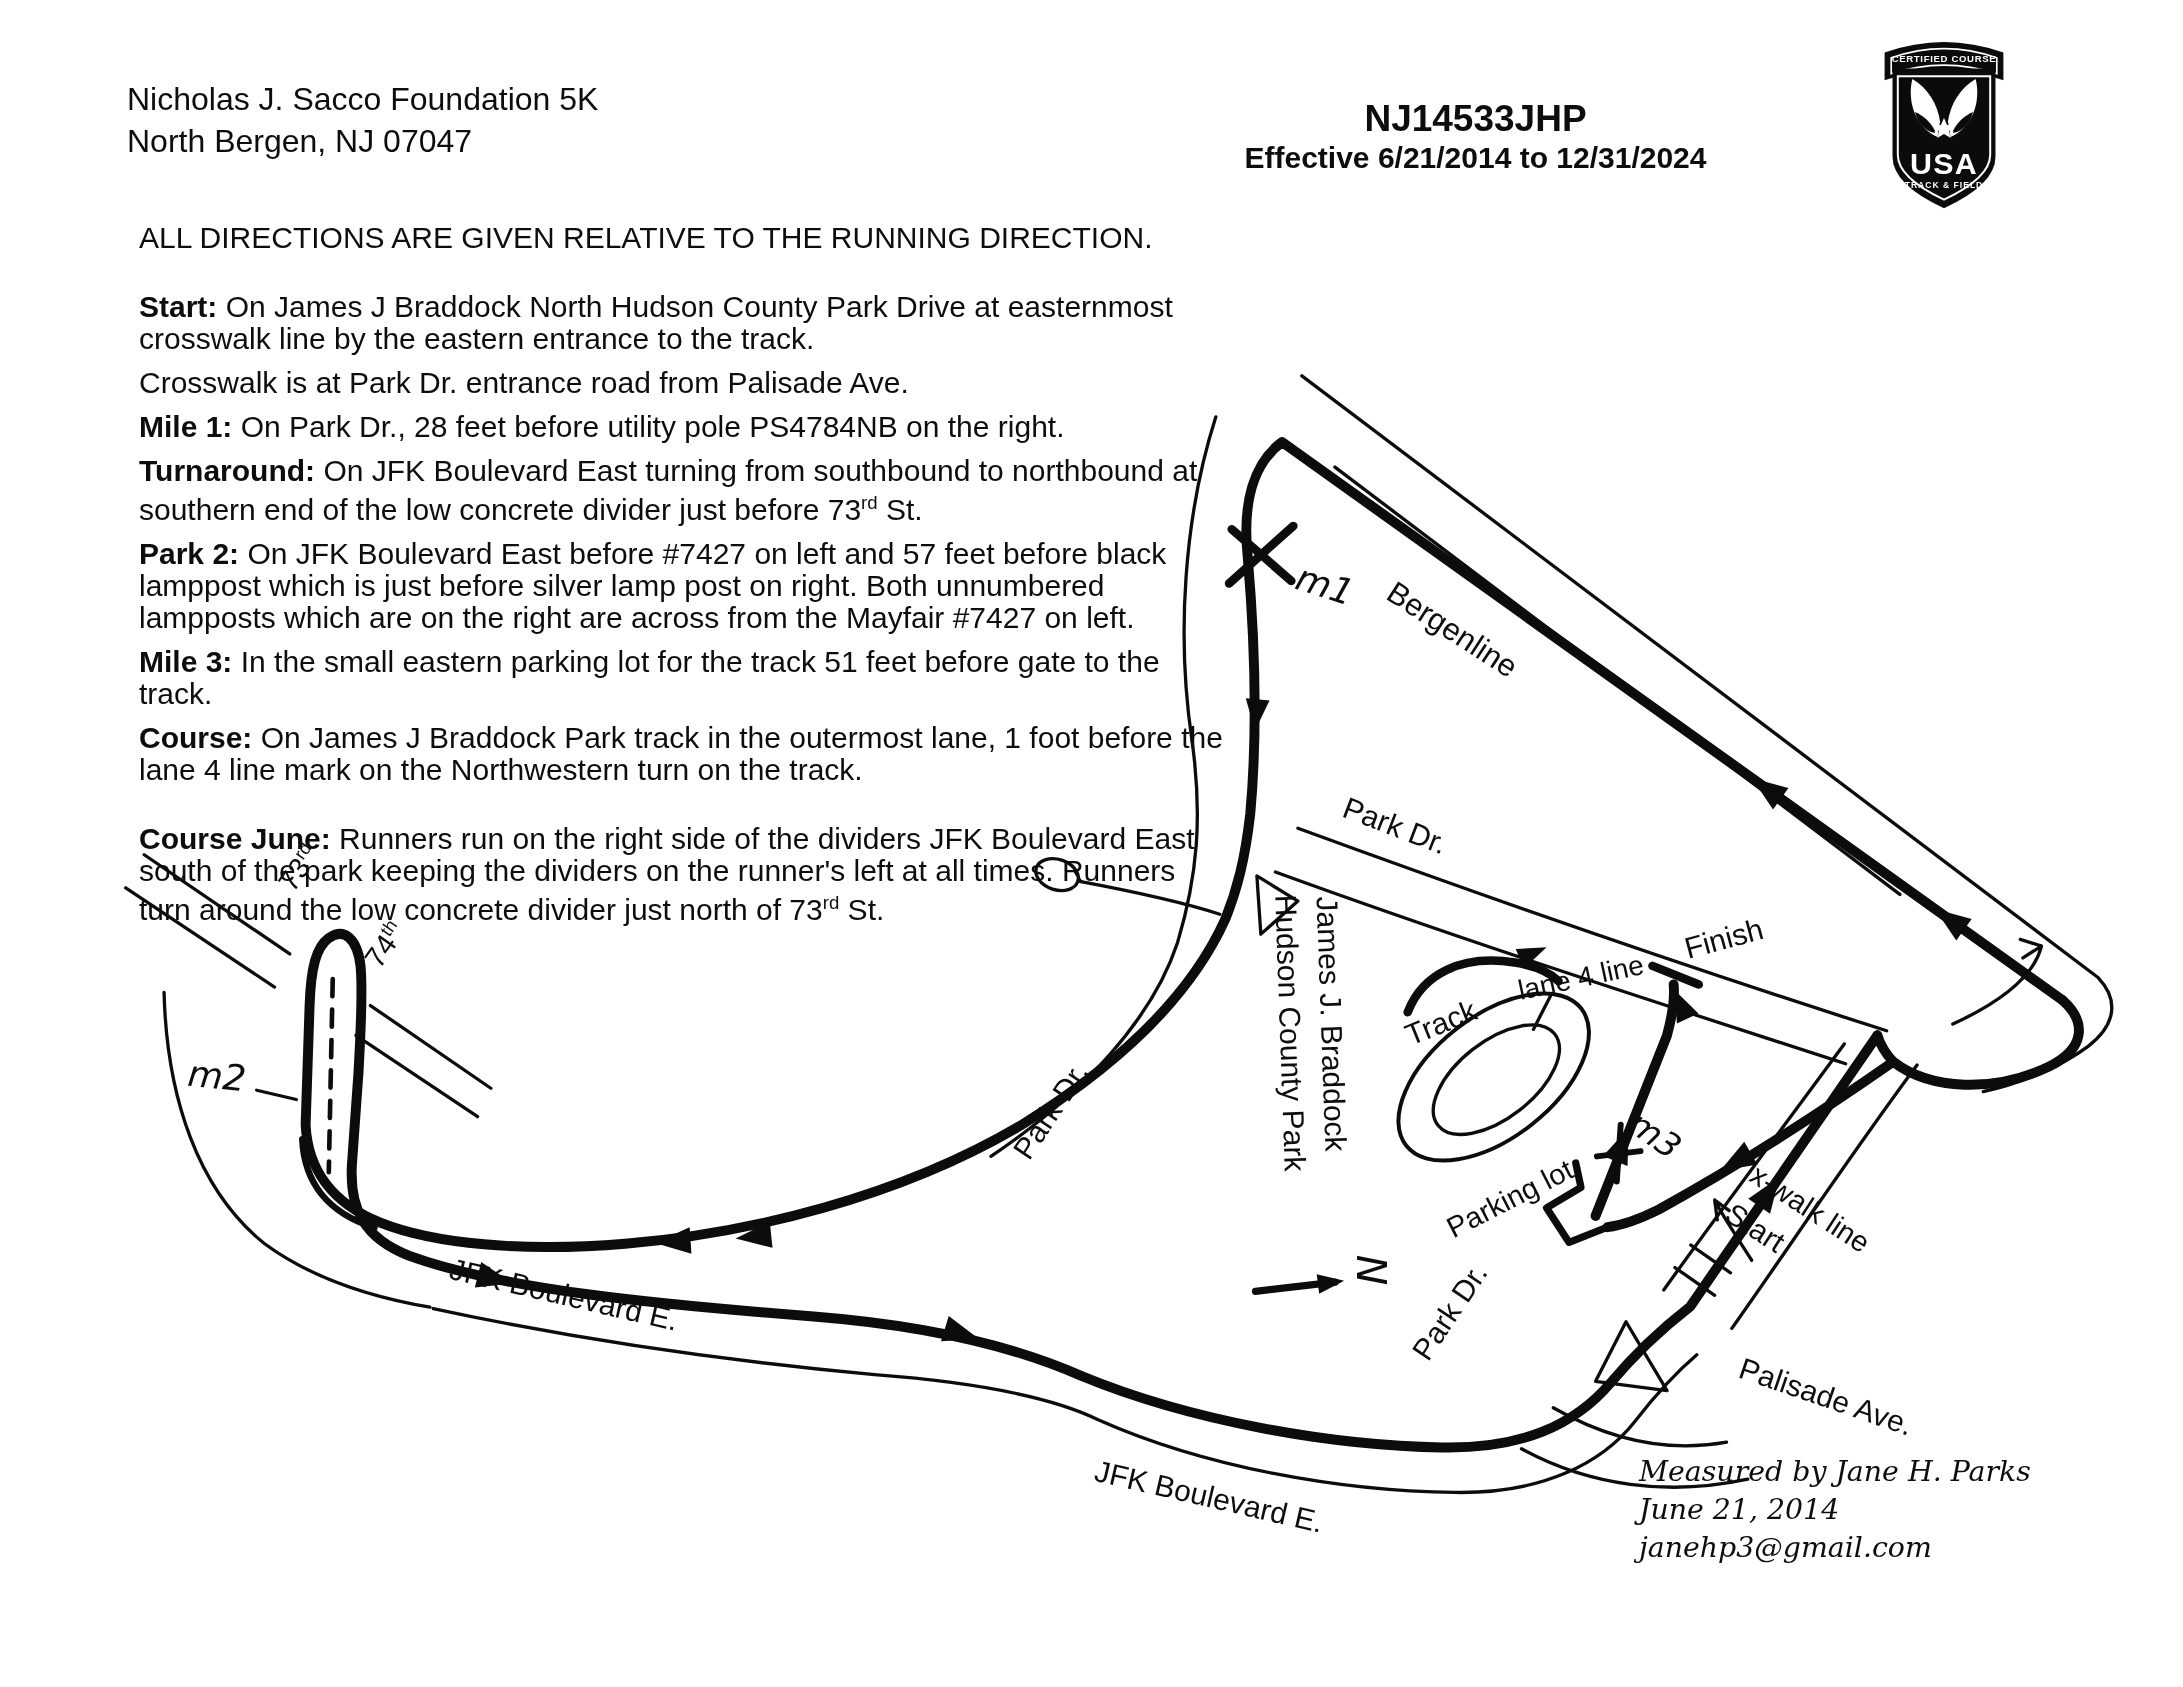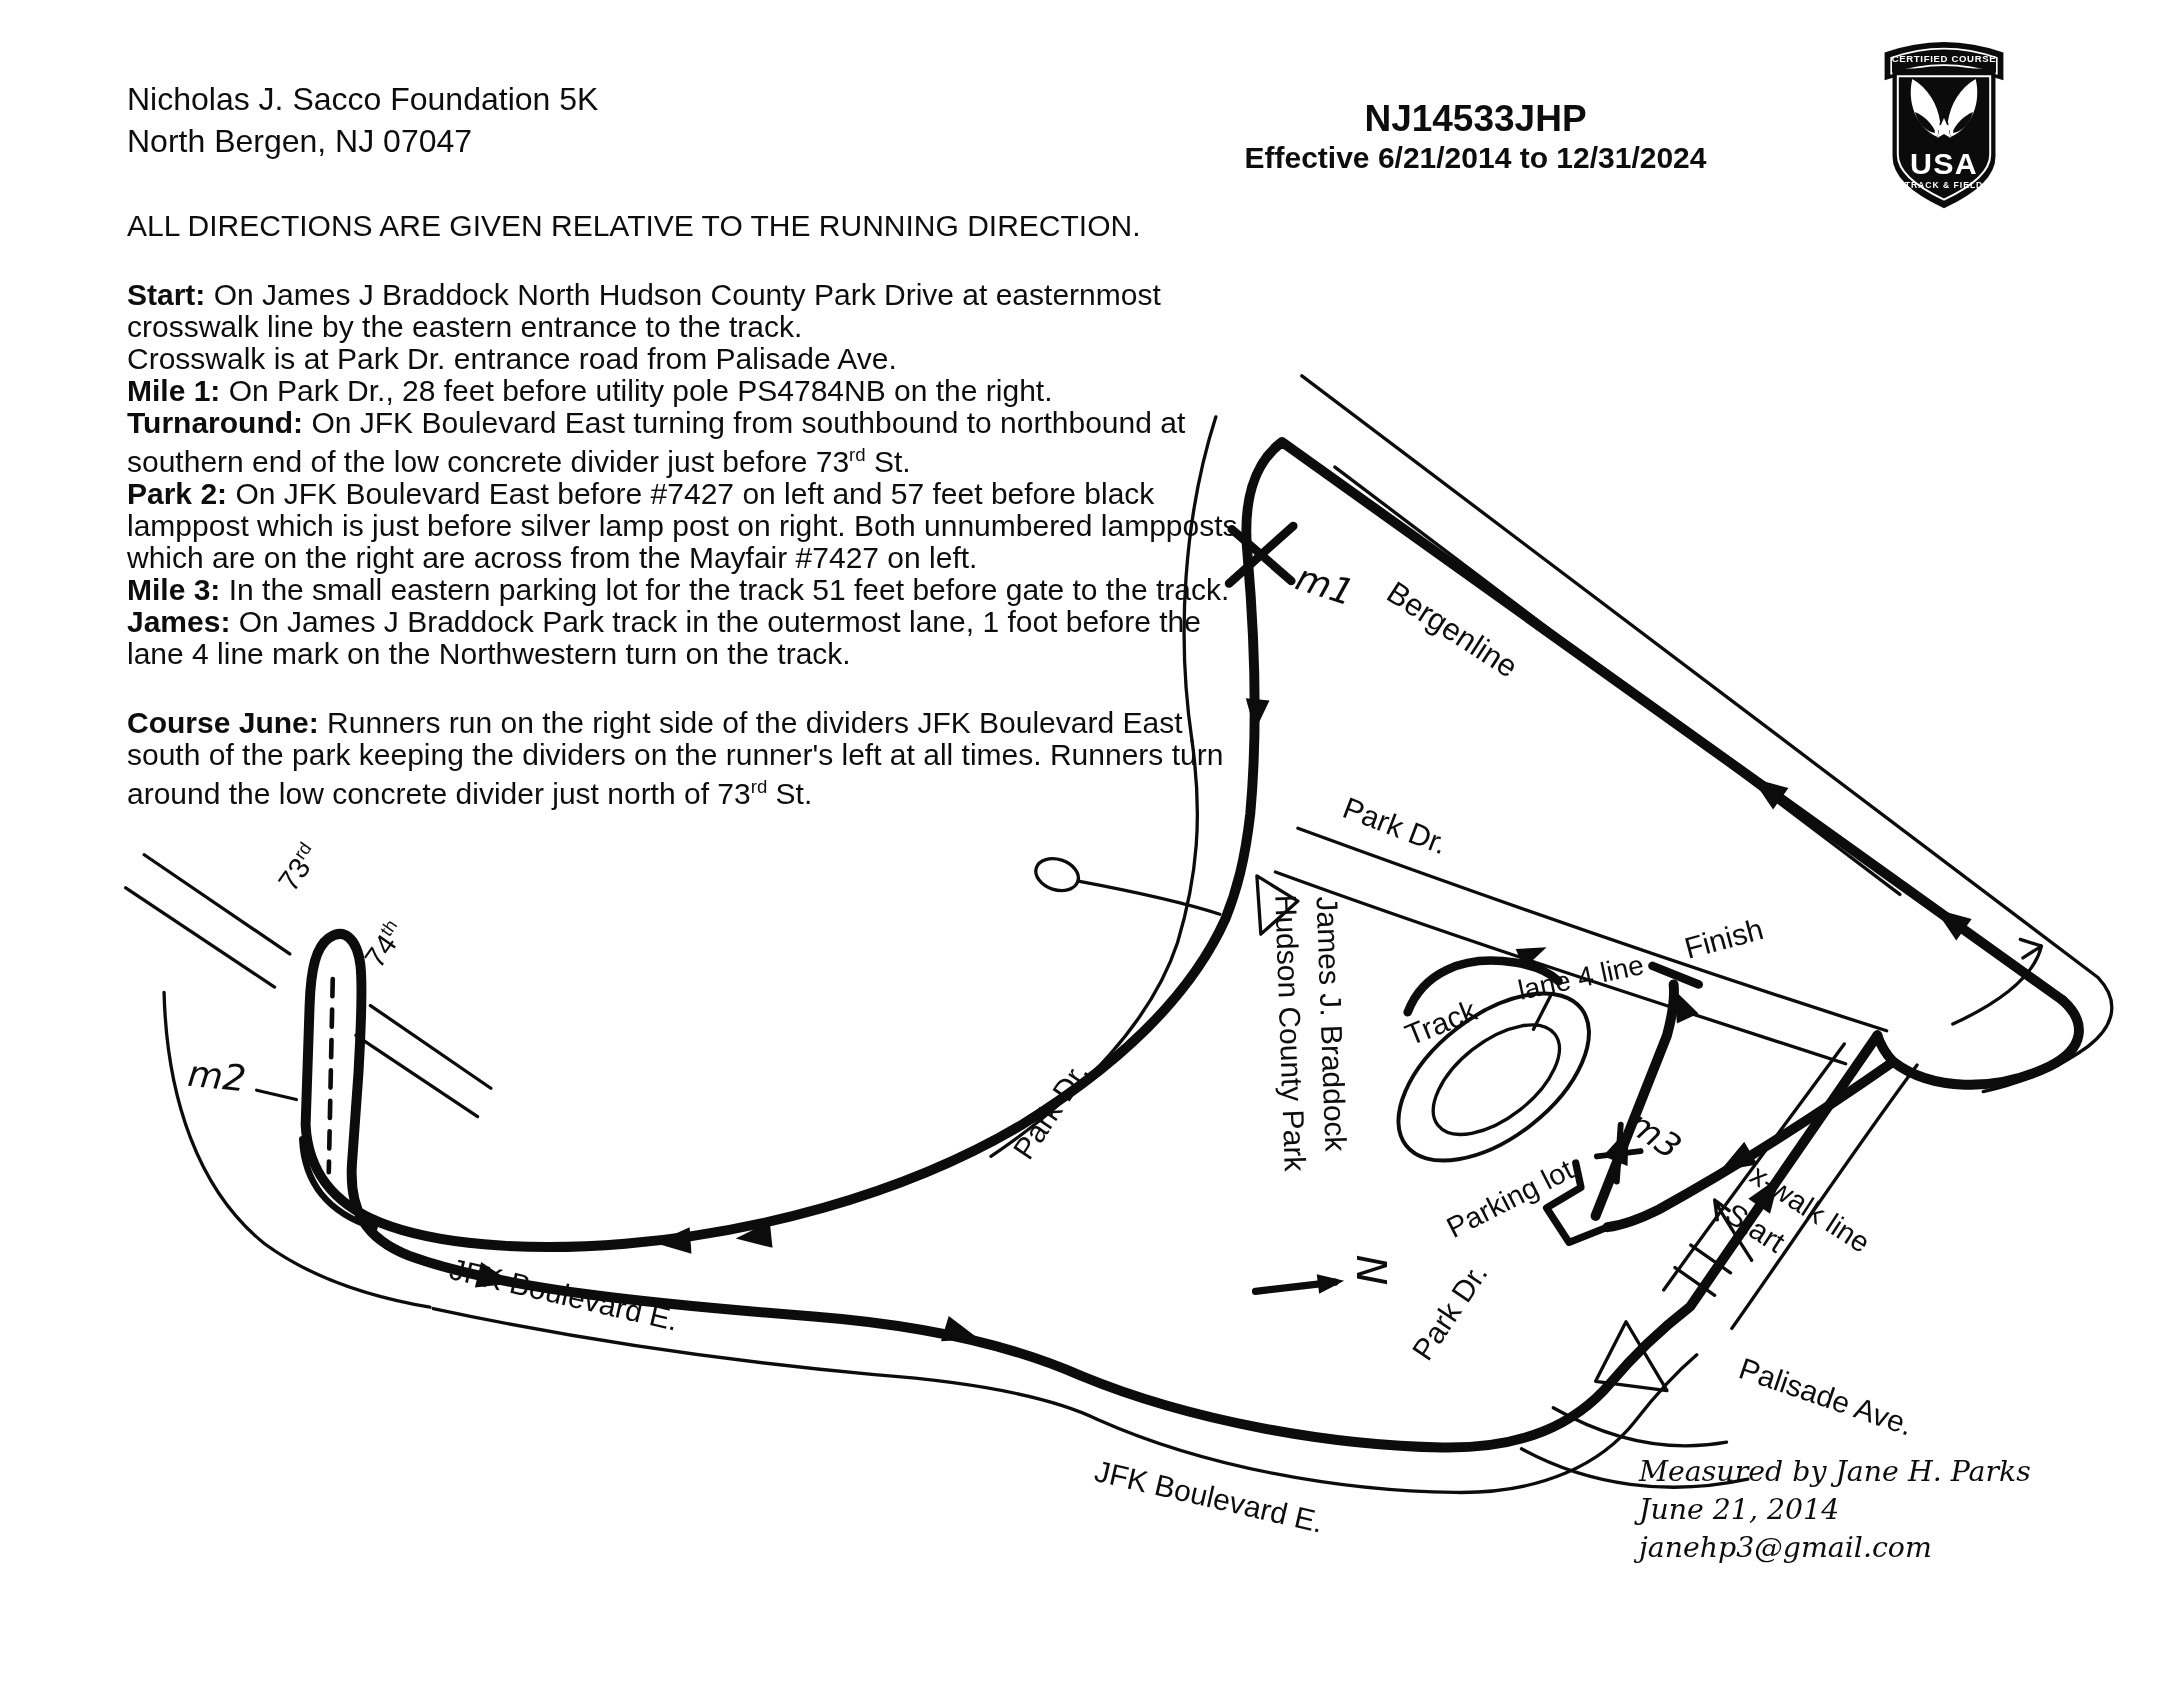--- a/index.html
+++ b/index.html
@@ -9,21 +9,21 @@
   .stroke{fill:none;stroke:#0c0c0c;stroke-linecap:round;stroke-linejoin:round;}
   .thick{stroke-width:15px;}
   .mid{stroke-width:11px;}
   .thin{stroke-width:5px;}
   .ar{fill:#0c0c0c;stroke:none;}
   #header-left{position:absolute;left:127px;top:78px;font-size:32px;line-height:42px;}
   #cert-block{position:absolute;left:1211px;top:83px;width:529px;text-align:center;font-weight:bold;margin-top:15px;}
   #cert-code{font-size:37px;line-height:41px;}
   #cert-effective{font-size:30px;line-height:38px;}
   #directions{position:absolute;left:127px;top:210px;width:1118px;font-size:30px;line-height:32px;}
-  #directions p{margin:0;}
+  #directions p{margin:12px;}
   #directions p.gap{margin-top:37px;}
   #directions b{font-weight:bold;}
   sup{font-size:62%;}
   #map-labels div{position:absolute;white-space:nowrap;}
   #map-labels .hand{font-family:"DejaVu Sans",sans-serif;font-style:italic;}
   #credit{position:absolute;left:1639px;top:1453px;font-family:"DejaVu Serif",serif;
           font-style:italic;font-size:28.4px;line-height:38px;}
   #badge{position:absolute;left:1878px;top:26.5px;}
 </style>
 </head>
@@ -165,21 +165,21 @@
   </svg>
 
   <div id="directions">
       <p>ALL DIRECTIONS ARE GIVEN RELATIVE TO THE RUNNING DIRECTION.</p>
       <p class="gap"><b>Start:</b> On James J Braddock North Hudson County Park Drive at easternmost crosswalk line by the eastern entrance to the track.</p>
       <p>Crosswalk is at Park Dr. entrance road from Palisade Ave.</p>
       <p><b>Mile 1:</b> On Park Dr., 28 feet before utility pole PS4784NB on the right.</p>
       <p><b>Turnaround:</b> On JFK Boulevard East turning from southbound to northbound at southern end of the low concrete divider just before 73<sup>rd</sup> St.</p>
       <p><b>Park 2:</b> On JFK Boulevard East before #7427 on left and 57 feet before black lamppost which is just before silver lamp post on right.  Both unnumbered lampposts which are on the right are across from the Mayfair #7427 on left.</p>
       <p><b>Mile 3:</b> In the small eastern parking lot for the track 51 feet before gate to the track.</p>
-      <p><b>James:</b> On James J Braddock Park track in the outermost lane, 1 foot before the lane 4 line mark on the Northwestern turn on the track.</p>
+      <p><b>Course:</b> On James J Braddock Park track in the outermost lane, 1 foot before the lane 4 line mark on the Northwestern turn on the track.</p>
       <p class="gap"><b>Course June:</b> Runners run on the right side of the dividers JFK Boulevard East south of the park keeping the dividers on the runner's left at all times. Runners turn around the low concrete divider just north of 73<sup>rd</sup> St.</p>
     </div>
 
   <div id="credit">
     <div>Measured by Jane H. Parks</div>
     <div>June 21, 2014</div>
     <div>janehp3@gmail.com</div>
   </div>
 
 </div>

